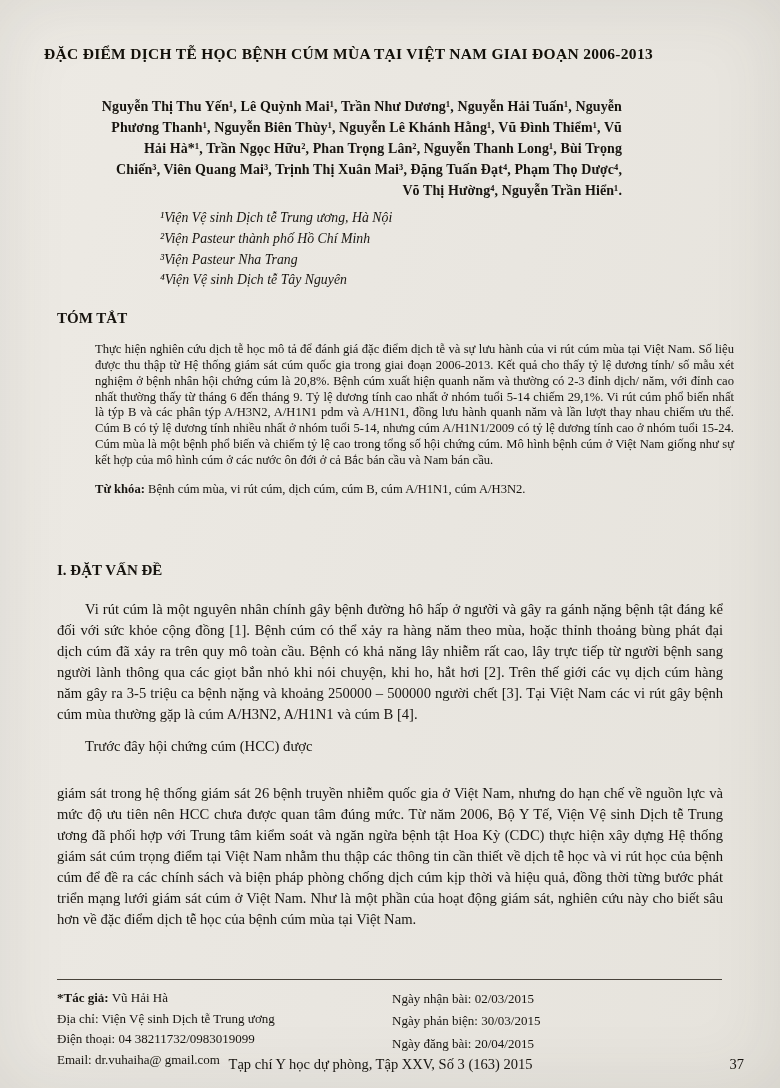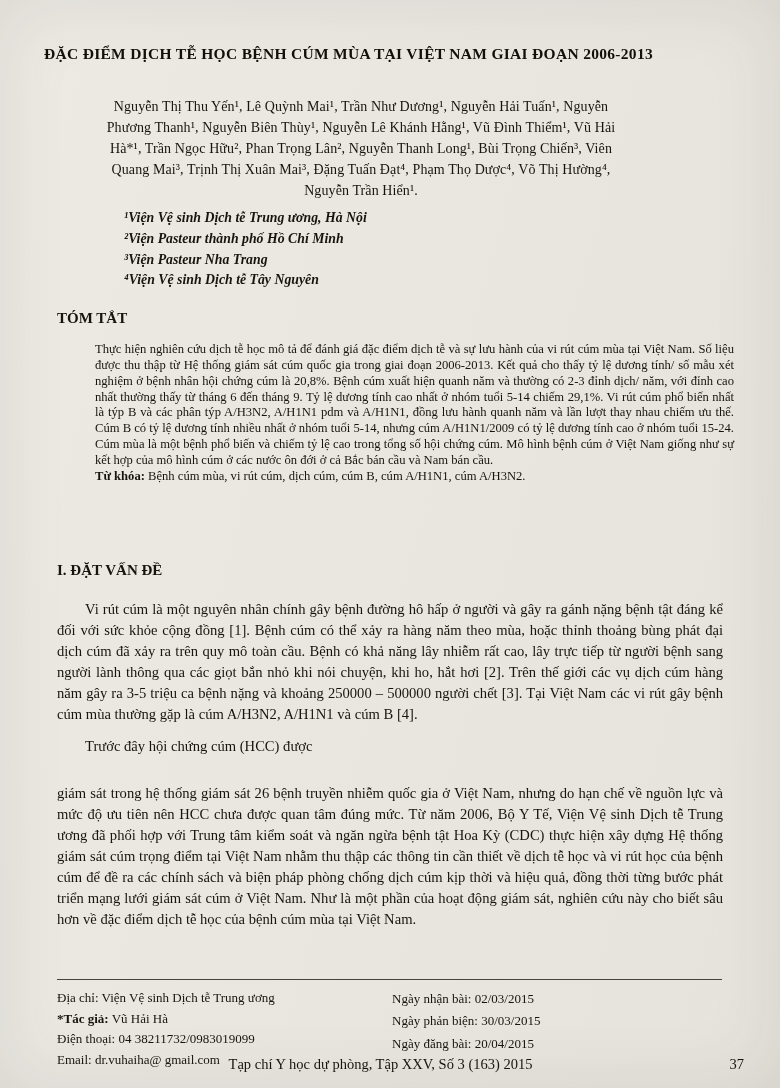--- a/index.html
+++ b/index.html
@@ -18,38 +18,38 @@
   }
 
   
   .header { position: absolute; top: 44px; left: 44px; right: 58px; }
   .title {
     font-size: 15.5px; font-weight: bold; letter-spacing: 0.3px;
     line-height: 1.3; color: #131009;
   }
   .authors {
     margin: 32px 100px 0 56px;
-    font-size: 14px; font-weight: normal; line-height: 1.5;
-    text-align: center; letter-spacing: 0.1px;
+    font-size: 14px; font-weight: bold; line-height: 1.5;
+    text-align: right; letter-spacing: 0.1px;
   }
   .affils {
-    margin: 7px 0 0 80px;
-    font-size: 13.8px; font-weight: bold; font-style: italic;
+    margin: 7px 0 0 116px;
+    font-size: 13.8px; font-weight: normal; font-style: italic;
     line-height: 1.5;
   }
 
   
   .abstract { position: absolute; top: 310px; left: 57px; right: 44px; }
   .abstract h2 { font-size: 15px; font-weight: bold; margin-bottom: 15px; }
   .abstract .body {
     margin-left: 38px; margin-right: 2px;
     font-size: 12.6px; line-height: 1.26; text-align: justify;
   }
   .keywords {
-    margin-left: 38px; 
+    margin-left: 38px; margin-top: 13px;
     font-size: 12.6px;
   }
   .keywords b { font-weight: bold; }
 
   
   .section {
     position: absolute; top: 560px; left: 57px; right: 57px;
     display: flex; gap: 26px; flex-direction: column;
   }
   .col { flex: 1; font-size: 14.6px; line-height: 1.44; text-align: justify; }
@@ -103,24 +103,24 @@
       <p>Vi rút cúm là một nguyên nhân chính gây bệnh đường hô hấp ở người và gây ra gánh nặng bệnh tật đáng kể đối với sức khỏe cộng đồng [1]. Bệnh cúm có thể xảy ra hàng năm theo mùa, hoặc thỉnh thoảng bùng phát đại dịch cúm đã xảy ra trên quy mô toàn cầu. Bệnh có khả năng lây nhiễm rất cao, lây trực tiếp từ người bệnh sang người lành thông qua các giọt bắn nhỏ khi nói chuyện, khi ho, hắt hơi [2]. Trên thế giới các vụ dịch cúm hàng năm gây ra 3-5 triệu ca bệnh nặng và khoảng 250000 – 500000 người chết [3]. Tại Việt Nam các vi rút gây bệnh cúm mùa thường gặp là cúm A/H3N2, A/H1N1 và cúm B [4].</p>
       <p>Trước đây hội chứng cúm (HCC) được</p>
     </div>
     <div class="col">
       <p class="noindent">giám sát trong hệ thống giám sát 26 bệnh truyền nhiễm quốc gia ở Việt Nam, nhưng do hạn chế về nguồn lực và mức độ ưu tiên nên HCC chưa được quan tâm đúng mức. Từ năm 2006, Bộ Y Tế, Viện Vệ sinh Dịch tễ Trung ương đã phối hợp với Trung tâm kiểm soát và ngăn ngừa bệnh tật Hoa Kỳ (CDC) thực hiện xây dựng Hệ thống giám sát cúm trọng điểm tại Việt Nam nhằm thu thập các thông tin cần thiết về dịch tễ học và vi rút học của bệnh cúm để đề ra các chính sách và biện pháp phòng chống dịch cúm kịp thời và hiệu quả, đồng thời từng bước phát triển mạng lưới giám sát cúm ở Việt Nam. Như là một phần của hoạt động giám sát, nghiên cứu này cho biết sâu hơn về đặc điểm dịch tễ học của bệnh cúm mùa tại Việt Nam.</p>
     </div>
   </section>
 
   <footer class="footer">
     <div class="contact">
-      <div>Địa chỉ: Viện Vệ sinh Dịch tễ Trung ương</div>
       <div>
         <b>*Tác giả:</b><span> Vũ Hải Hà</span>
       </div>
+      <div>Địa chỉ: Viện Vệ sinh Dịch tễ Trung ương</div>
       <div>Điện thoại: 04 38211732/0983019099</div>
       <div>Email: dr.vuhaiha@ gmail.com</div>
     </div>
     <div class="dates">
       <div>Ngày nhận bài: 02/03/2015</div>
       <div>Ngày phản biện: 30/03/2015</div>
       <div>Ngày đăng bài: 20/04/2015</div>
     </div>
   </footer>
 

